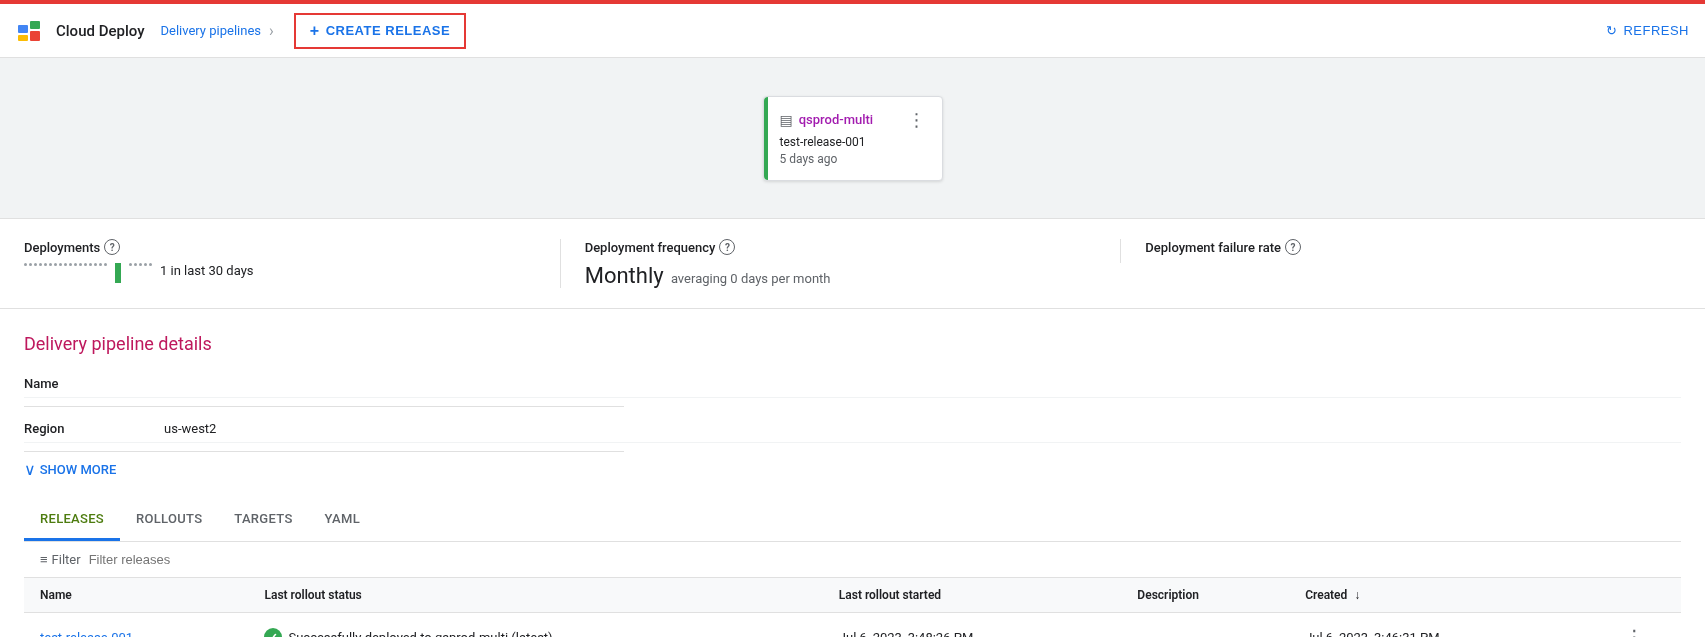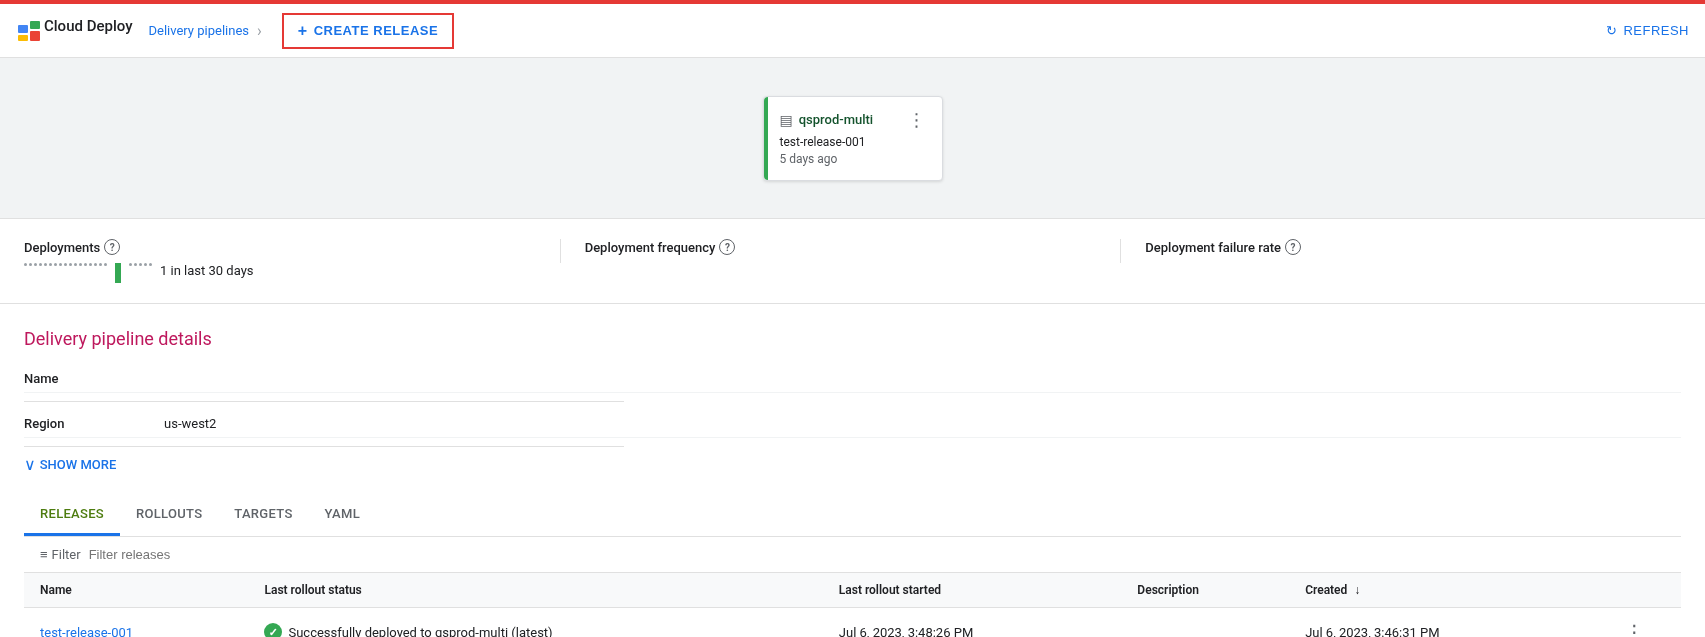--- a/index.html
+++ b/index.html
@@ -11,21 +11,22 @@
       align-items: center;
       background: #fff;
       border-bottom: 1px solid #e0e0e0;
       padding: 0 16px;
       height: 58px;
       position: relative;
       border-top: 4px solid #e53935;
     }
     .logo-area {
       display: flex;
-      gap: 0;
+      align-items: center;
+      gap: 12px;
       margin-right: 16px;
     }
     .logo-icon {
       width: 28px;
       height: 28px;
     }
     .logo-text {
       font-size: 15px;
       font-weight: 500;
       color: #202124;
@@ -128,21 +129,21 @@
       align-items: center;
       gap: 6px;
     }
     .node-icon {
       font-size: 14px;
       color: #5f6368;
     }
     .node-title {
       font-size: 13px;
       font-weight: 500;
-      color: #14532d;
+      color: #a21caf;
       text-align: center;
     }
     .node-menu {
       cursor: pointer;
       color: #5f6368;
       font-size: 18px;
       line-height: 1;
     }
     .node-release {
       font-size: 12px;
@@ -482,20 +483,24 @@
           <span class="dot"></span>
       </div>
       <span class="stat-value">1 in last 30 days</span>
     </div>
   </div>
 
   <div class="stat-block">
     <div class="stat-label">
       <span>Deployment frequency</span>
       <div class="help-icon">?</div>
+    </div>
+    <div>
+      <span class="freq-value">Monthly</span>
+      <span class="freq-sub">averaging 0 days per month</span>
     </div>
   </div>
 
   <div class="stat-block">
     <div class="stat-label">
       <span>Deployment failure rate</span>
       <div class="help-icon">?</div>
     </div>
   </div>
 </div>

